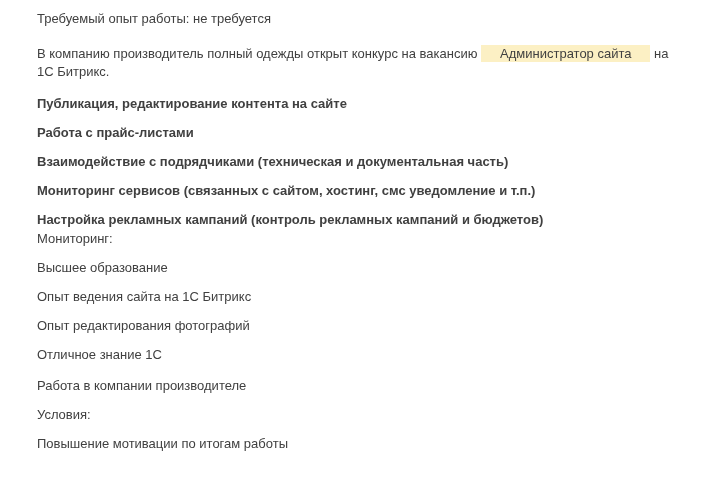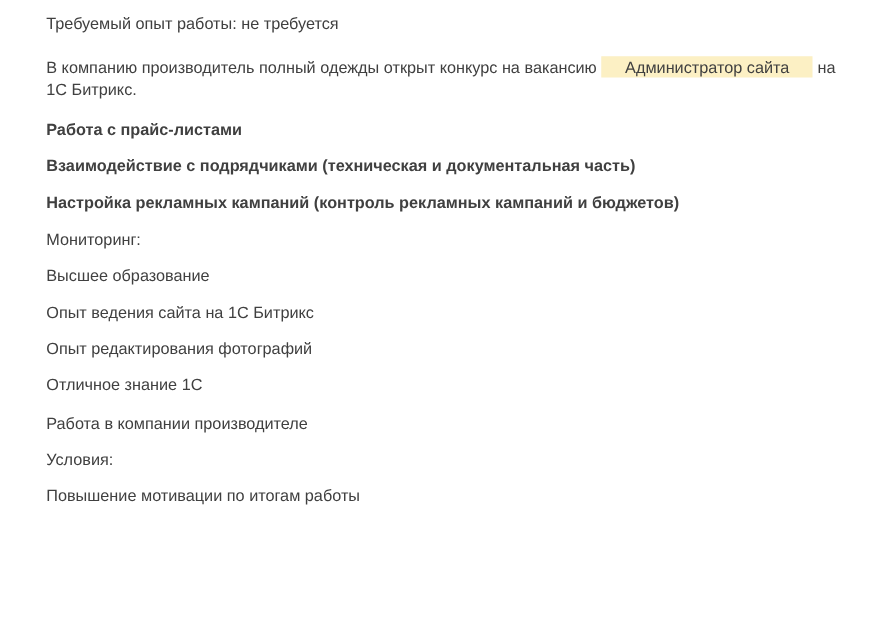--- a/index.html
+++ b/index.html
@@ -17,21 +17,21 @@
     color: #404040;
   }
   .doc {
     padding: 10px 30px 0 37px;
   }
   .doc p {
     margin: 0 0 11px 0;
   }
   p.meta { margin-bottom: 17px; }
   p.intro { margin-bottom: 14px; }
-  p.tight { margin-bottom: 12px; }
+  p.tight { margin-bottom: 1px; }
   p.gap-after { margin-bottom: 13px; }
   .bold { font-weight: 700; }
   mark.hl {
     background: #fcf0c4;
     color: inherit;
     padding: 1px 19px;
   }
 </style>
 </head>
 <body>
@@ -40,22 +40,24 @@
 
   <p class="meta">
     <span>Требуемый опыт работы: не требуется</span><br>
   </p>
 
   <p class="intro">
     <span>В компанию производитель полный одежды открыт конкурс на вакансию </span><mark class="hl">Администратор сайта</mark><span> на 1С Битрикс.</span>
   </p>
 
 
+  <p class="bold">Публикация, редактирование контента на сайте</p>
   <p class="bold">Работа с прайс-листами</p>
   <p class="bold">Взаимодействие с подрядчиками (техническая и документальная часть)</p>
+  <p class="bold">Мониторинг сервисов (связанных с сайтом, хостинг, смс уведомление и т.п.)</p>
   <p class="bold tight">Настройка рекламных кампаний (контроль рекламных кампаний и бюджетов)</p>
 
   <p>Мониторинг:</p>
 
   <p>Высшее образование</p>
   <p>Опыт ведения сайта на 1С Битрикс</p>
   <p>Опыт редактирования фотографий</p>
   <p class="gap-after">Отличное знание 1С</p>
 
   <p>Работа в компании производителе</p>

